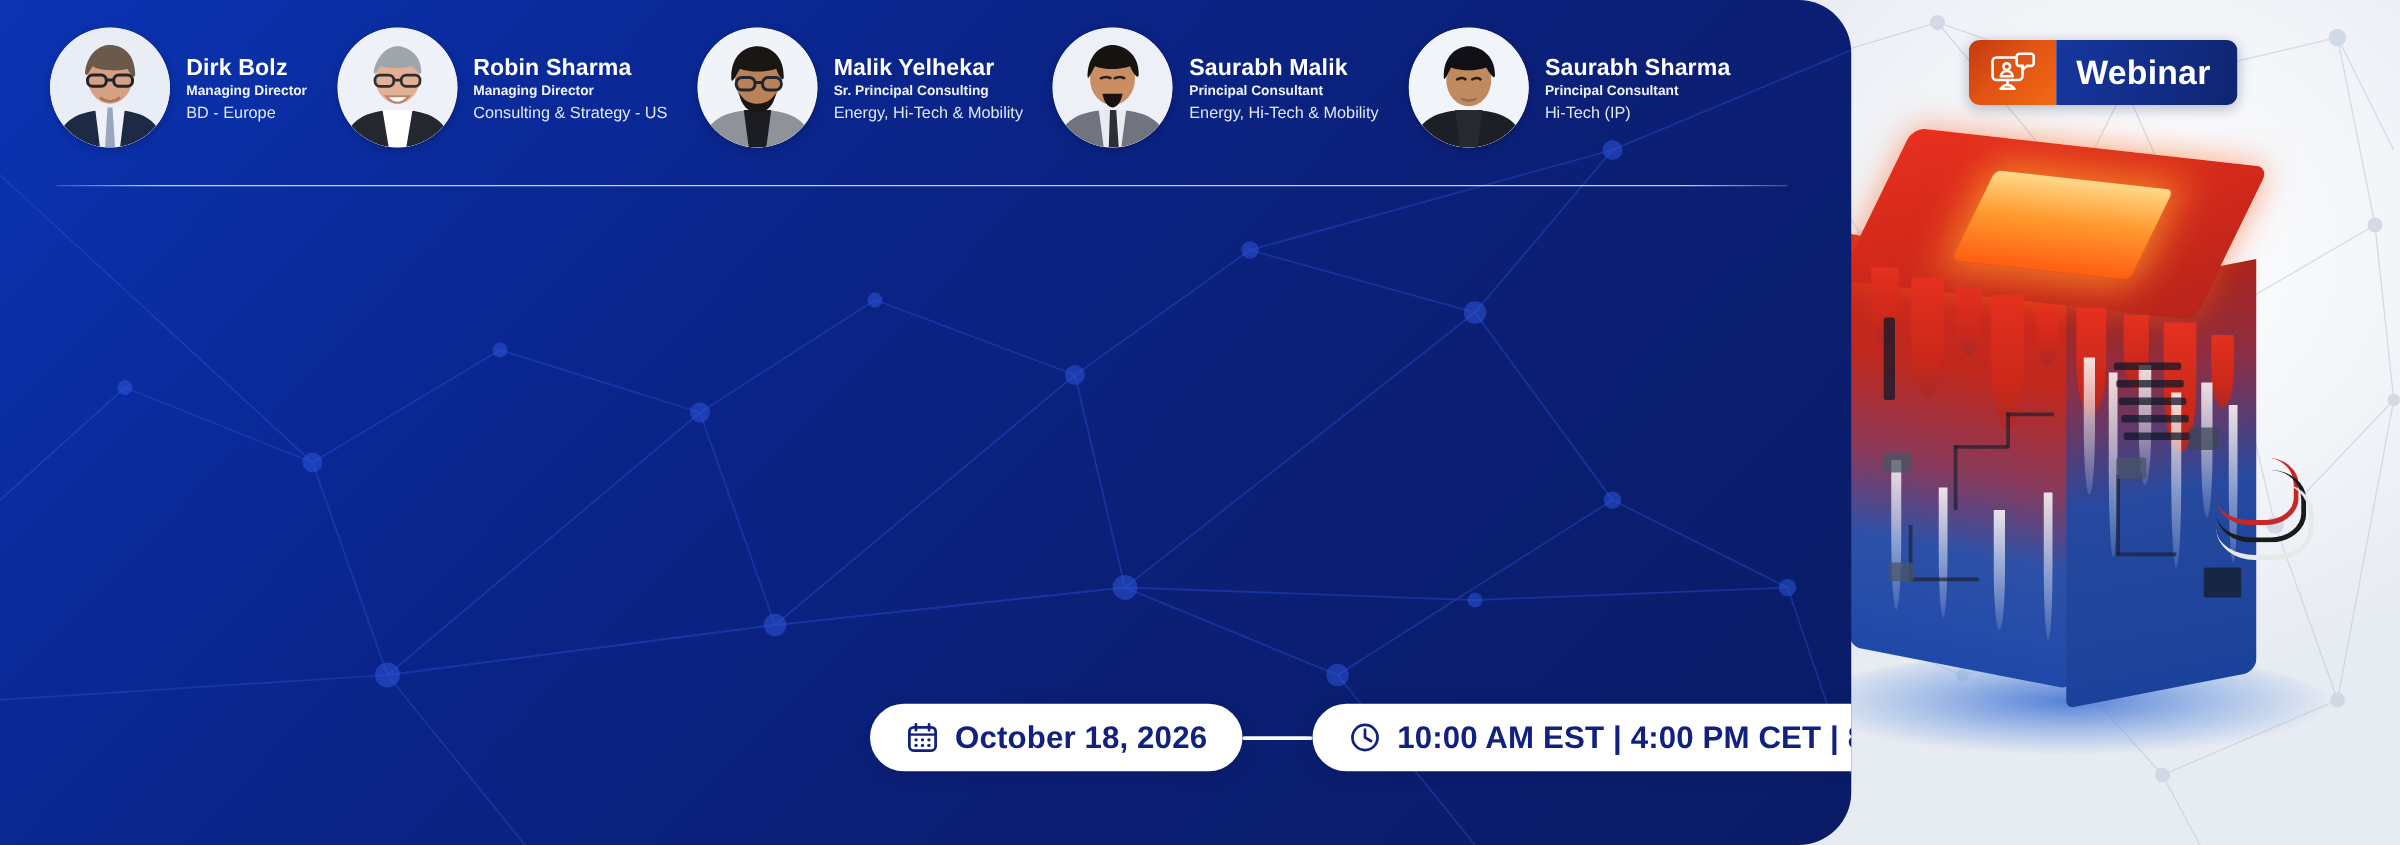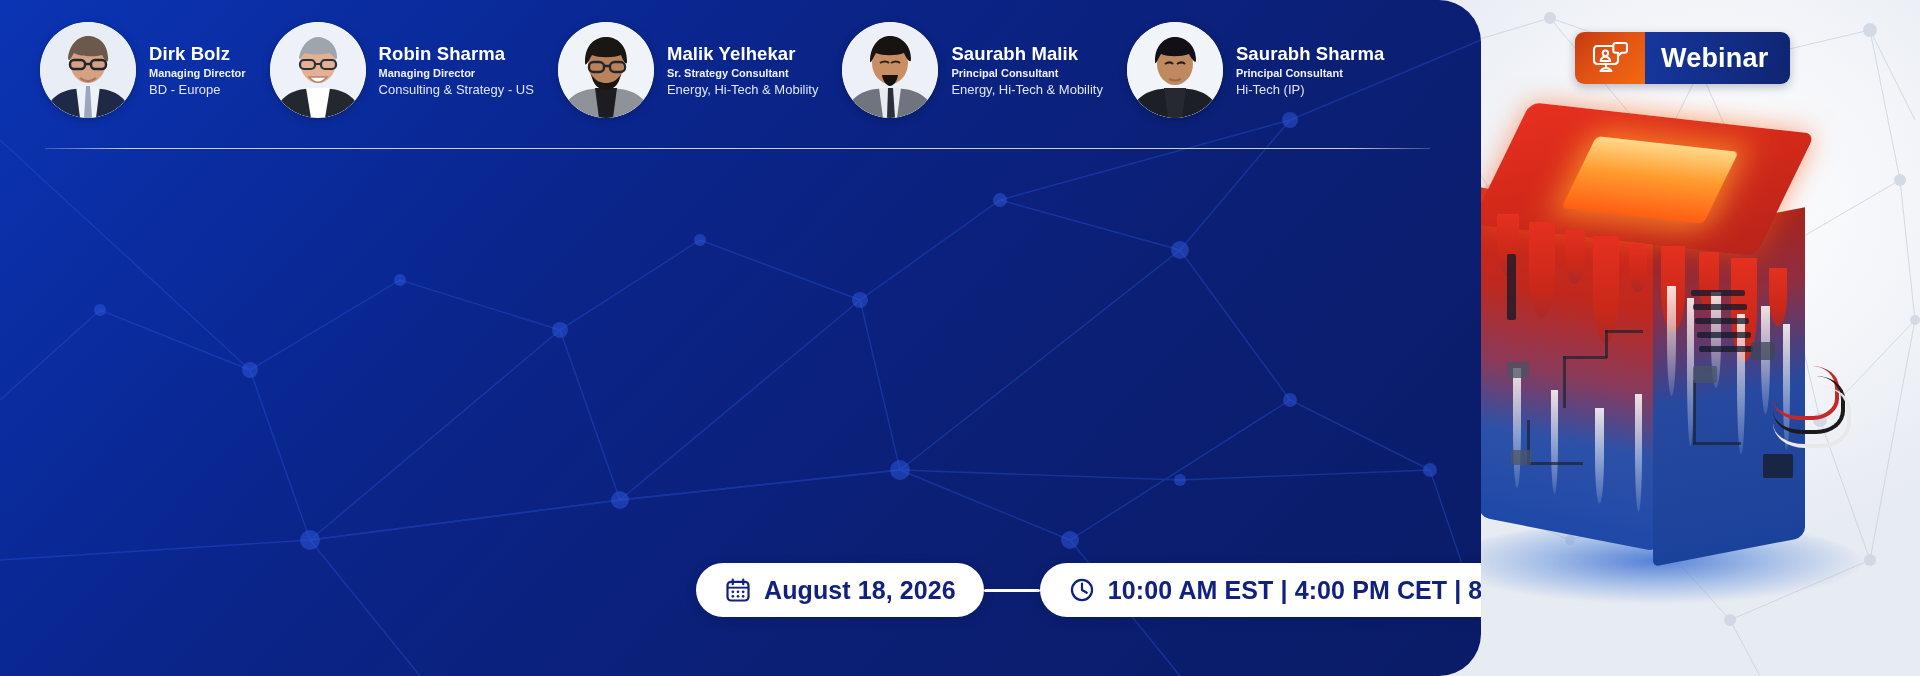--- a/index.html
+++ b/index.html
@@ -381,21 +381,21 @@
               <path d="M27 40c0-18 11-25 21-25s21 7 21 24c0 6-4 0-6-6-8 3-22 3-29 0-3 5-7 14-7 7z" fill="#1a1613"></path>
               <path d="M33 52c2 11 8 16 15 16s13-5 15-16c-4 7-10 9-15 9s-11-2-15-9z" fill="#1a1613"></path>
               <rect x="31" y="40" width="15" height="10" rx="4.5" fill="none" stroke="#23262e" stroke-width="2.4"></rect>
               <rect x="52" y="40" width="15" height="10" rx="4.5" fill="none" stroke="#23262e" stroke-width="2.4"></rect>
               <path d="M46 44h6" stroke="#23262e" stroke-width="2.4"></path>
             </g>
           </svg>
         </div>
         <div class="sp-text">
           <div class="sp-name">Malik Yelhekar</div>
-          <div class="sp-role">Sr. Strategy Consultant</div>
+          <div class="sp-role">Sr. Principal Consulting</div>
           <div class="sp-dept">Energy, Hi-Tech &amp; Mobility</div>
         </div>
       </div>
 
       <div class="speaker">
         <div class="avatar">
           <svg viewBox="0 0 96 96">
             <defs>
                 <clipPath id="c4">
                   <circle cx="48" cy="48" r="48"></circle>
@@ -458,21 +458,21 @@
           <path d="M3 10h18" stroke="#12217e" stroke-width="1.6"></path>
           <g fill="#12217e">
             <circle cx="7.6" cy="13.6" r="1.15"></circle>
               <circle cx="12" cy="13.6" r="1.15"></circle>
               <circle cx="16.4" cy="13.6" r="1.15"></circle>
             <circle cx="7.6" cy="17.4" r="1.15"></circle>
               <circle cx="12" cy="17.4" r="1.15"></circle>
               <circle cx="16.4" cy="17.4" r="1.15"></circle>
           </g>
         </svg>
-        <span class="pill-text">August 18, 2026</span>
+        <span class="pill-text">October 18, 2026</span>
       </div>
 
       <div class="pill-connector"></div>
 
       <div class="pill">
         <svg class="pill-icon" width="28" height="28" viewBox="0 0 24 24">
           <circle cx="12" cy="12" r="8.6" fill="none" stroke="#12217e" stroke-width="1.9"></circle>
           <path d="M12 6.6V12l4.1 2.4" stroke="#12217e" stroke-width="1.9" stroke-linecap="round" stroke-linejoin="round" fill="none"></path>
         </svg>
         <span class="pill-text">10:00 AM EST | 4:00 PM CET | 8:30 PM IST</span>

